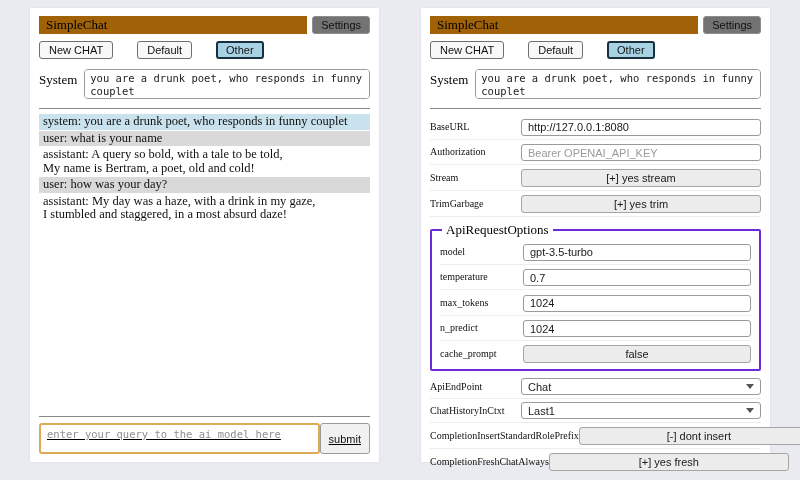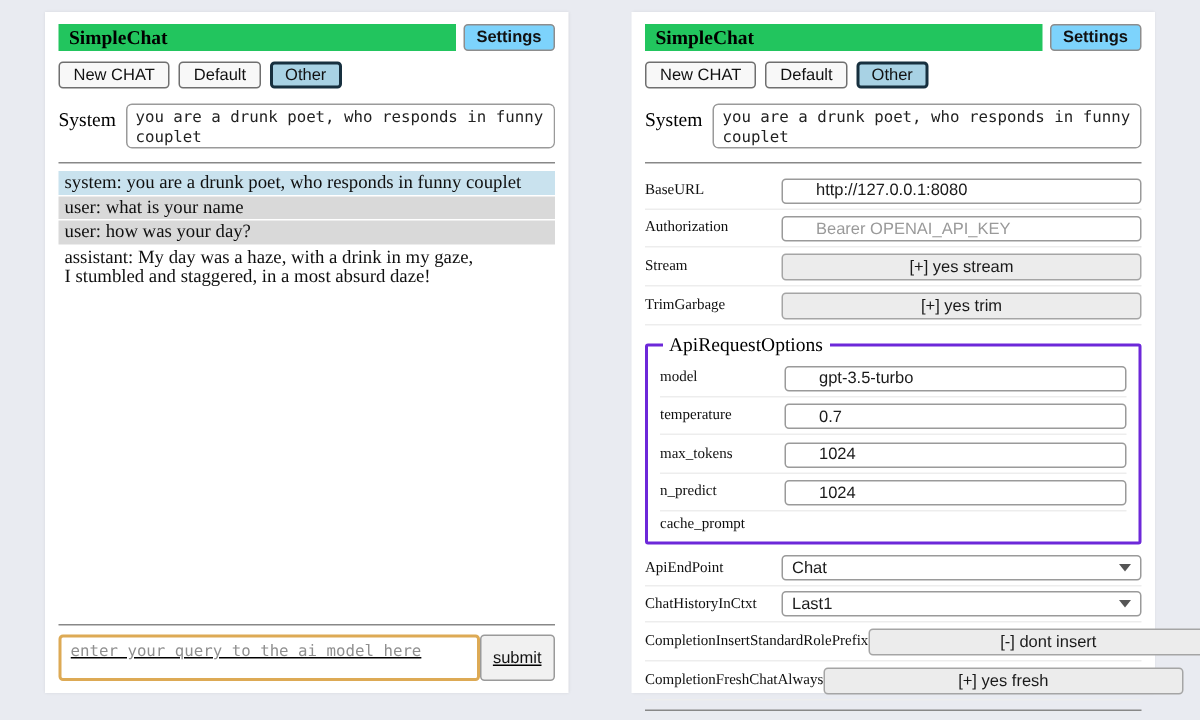--- a/index.html
+++ b/index.html
@@ -22,38 +22,37 @@
     height: 454px;
     padding: 8px 9px;
     display: flex;
     flex-direction: column;
     box-shadow: 0 0 2px rgba(0,0,0,0.08);
   }
   
   .titlebar { display: flex; gap: 5px; align-items: stretch; }
   .apptitle {
     flex: 1;
-    background: #22c55e;
-    font-weight: bold;
+    background: #a16207;
+    font-weight: normal;
     font-size: 13px;
     padding: 1px 7px;
     line-height: 16px;
   }
   .settings-btn {
     font-family: "Liberation Sans", sans-serif;
     font-size: 11px;
     padding: 1px 8px;
-    background: #7dd3fc;
+    background: #737373;
     border: 1px solid #8d8d8d;
     border-radius: 3px;
     color: #111;
-    font-weight: bold;
-  }
-  
-  .toolbar { display: flex; gap: 6px; margin-top: 7px; }
+  }
+  
+  .toolbar { display: flex; gap: 24px; margin-top: 7px; }
   .tbtn {
     font-family: "Liberation Sans", sans-serif;
     font-size: 11px;
     padding: 2px 9px;
     background: #f8f8f8;
     border: 1px solid #6f6f6f;
     border-radius: 3px;
     color: #111;
   }
   .tbtn.active {
@@ -125,21 +124,21 @@
   }
   .srow:last-of-type { border-bottom: none; }
   .slabel { font-size: 10px; color: #101010; }
   .sctrl { width: 240px; flex: 0 0 240px; }
   .fieldset .sctrl { width: 228px; flex: 0 0 228px; }
   .sinput {
     width: 100%;
     height: 17px;
     font-family: "Liberation Sans", sans-serif;
     font-size: 11px;
-    padding: 1px 22px;
+    padding: 1px 6px;
     border: 1px solid #9a9a9a;
     border-radius: 3px;
     color: #1a1a1a;
     outline: none;
   }
   .sinput::placeholder { color: #9a9a9a; }
   .sbtn {
     width: 100%;
     height: 18px;
     font-family: "Liberation Sans", sans-serif;
@@ -194,20 +193,22 @@
       <button class="tbtn active">Other</button>
     </div>
     <div class="system-row">
       <span class="system-label">System</span>
       <textarea class="system-textarea" style="">you are a drunk poet, who responds in funny couplet</textarea>
     </div>
     <div class="hr"></div>
     <div class="chat">
       <div class="msg system">system: you are a drunk poet, who responds in funny couplet</div>
       <div class="msg user">user: what is your name</div>
+      <div class="msg assistant">assistant: A query so bold, with a tale to be told,
+My name is Bertram, a poet, old and cold!</div>
       <div class="msg user">user: how was your day?</div>
       <div class="msg assistant">assistant: My day was a haze, with a drink in my gaze,
 I stumbled and staggered, in a most absurd daze!</div>
     </div>
     <div class="spacer"></div>
     <div class="hr bottom"></div>
     <div class="footer">
       <input class="query-input focused" placeholder="enter your query to the ai model here" style="">
       <button class="submit-btn">submit</button>
     </div>
@@ -259,20 +260,21 @@
       <div class="srow">
         <span class="slabel">max_tokens</span>
         <span class="sctrl"><input class="sinput" value="1024" style=""></span>
       </div>
       <div class="srow">
         <span class="slabel">n_predict</span>
         <span class="sctrl"><input class="sinput" value="1024" style=""></span>
       </div>
       <div class="srow">
         <span class="slabel">cache_prompt</span>
+        <span class="sctrl"><button class="sbtn">false</button></span>
       </div>
     </fieldset>
 
     <div class="srow">
       <span class="slabel">ApiEndPoint</span>
       <span class="sctrl">
         <span class="sselect">
           <span>Chat</span>
           <span class="chevron"></span>
         </span>

